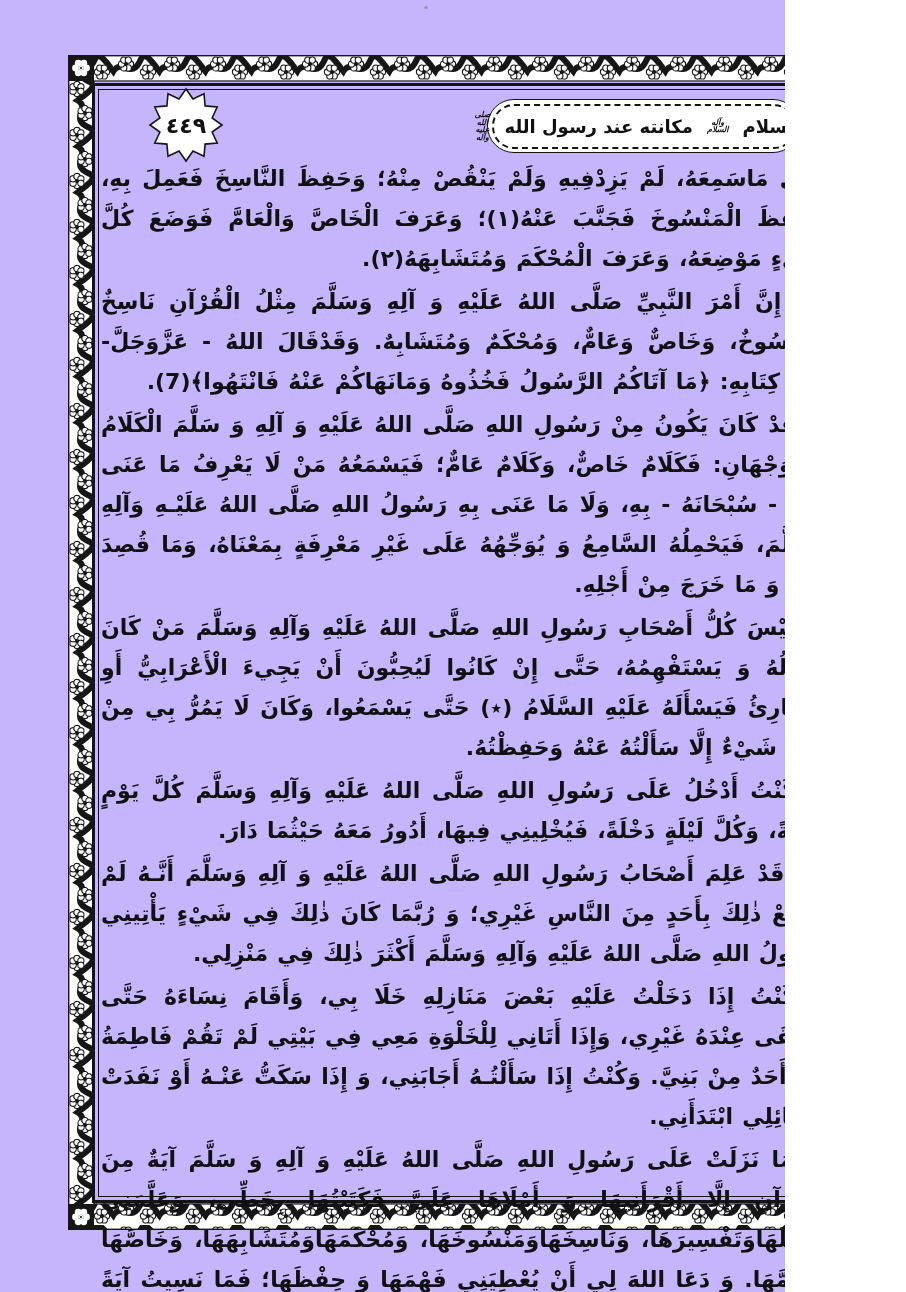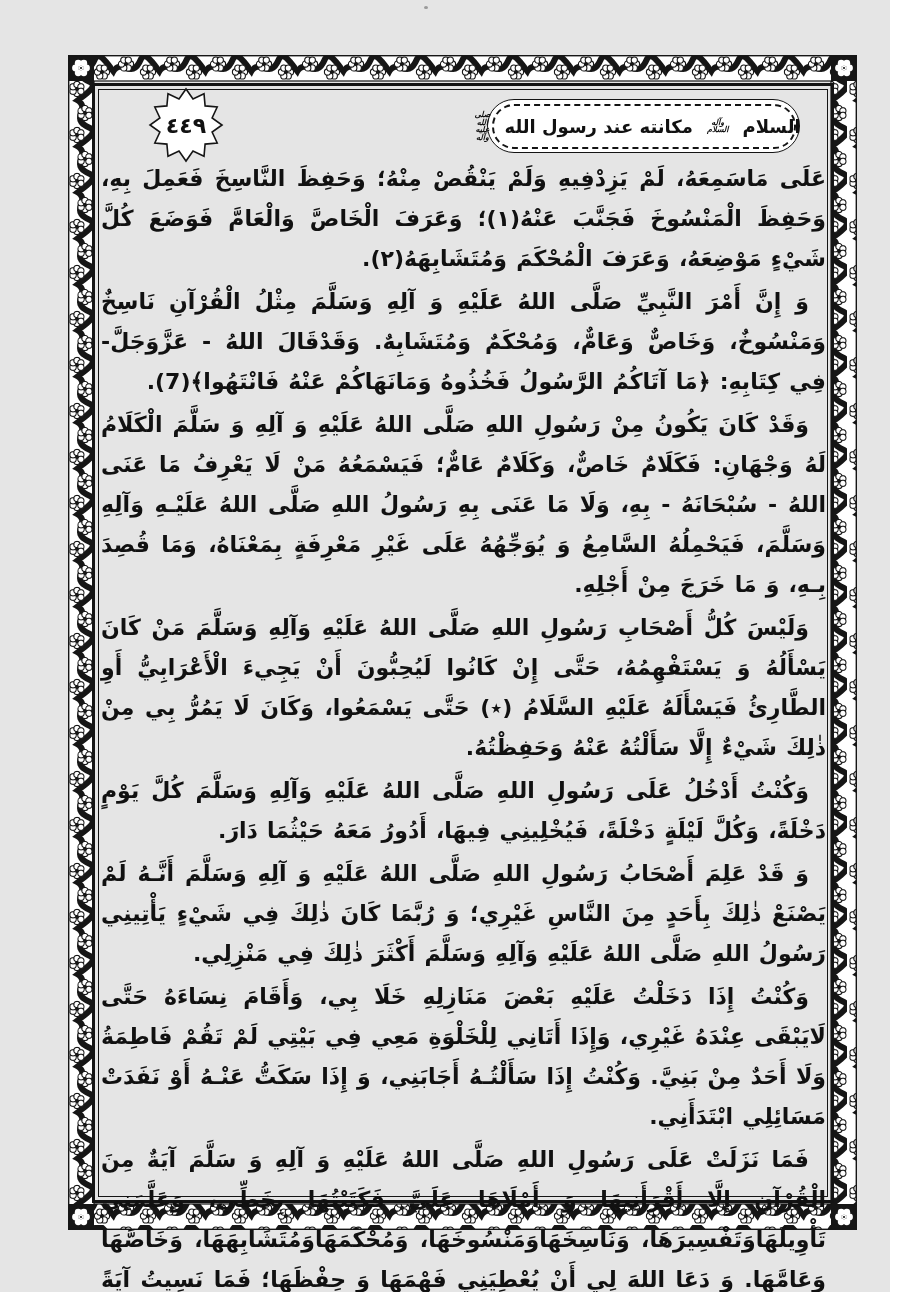--- a/index.html
+++ b/index.html
@@ -1,16 +1,16 @@
 <!DOCTYPE html>
 <html lang="ar"><head>
 <meta charset="utf-8">
 <style>
   html,body{margin:0;padding:0;background:#fff;}
-  .page{position:relative;width:890px;height:1292px;background:#e5e5e5;overflow:hidden;
+  .page{position:relative;width:785px;height:1292px;background:#c4b5fd;overflow:hidden;
         font-family:"DejaVu Sans",sans-serif;color:#111;}
   .speck{position:absolute;left:424px;top:6px;width:4px;height:3px;background:#9a9a9a;border-radius:50%;}
   .frame{position:absolute;left:68px;top:55px;width:789px;height:1175px;}
   .border-svg{position:absolute;left:0;top:0;}
   .inner1{position:absolute;left:24px;top:28px;right:23px;bottom:27px;border:3px solid #141414;}
   .inner2{position:absolute;inset:3px;border:1.5px solid #141414;}
   .badge{position:absolute;left:78px;top:30px;width:80px;height:80px;}
   .badge text{font-family:"DejaVu Sans",sans-serif;font-weight:bold;}
   .cartouche{position:absolute;left:419px;top:44px;width:313px;height:54px;box-sizing:border-box;
              border:1.8px solid #141414;border-radius:27px;padding:3.5px;background:#fff;}

